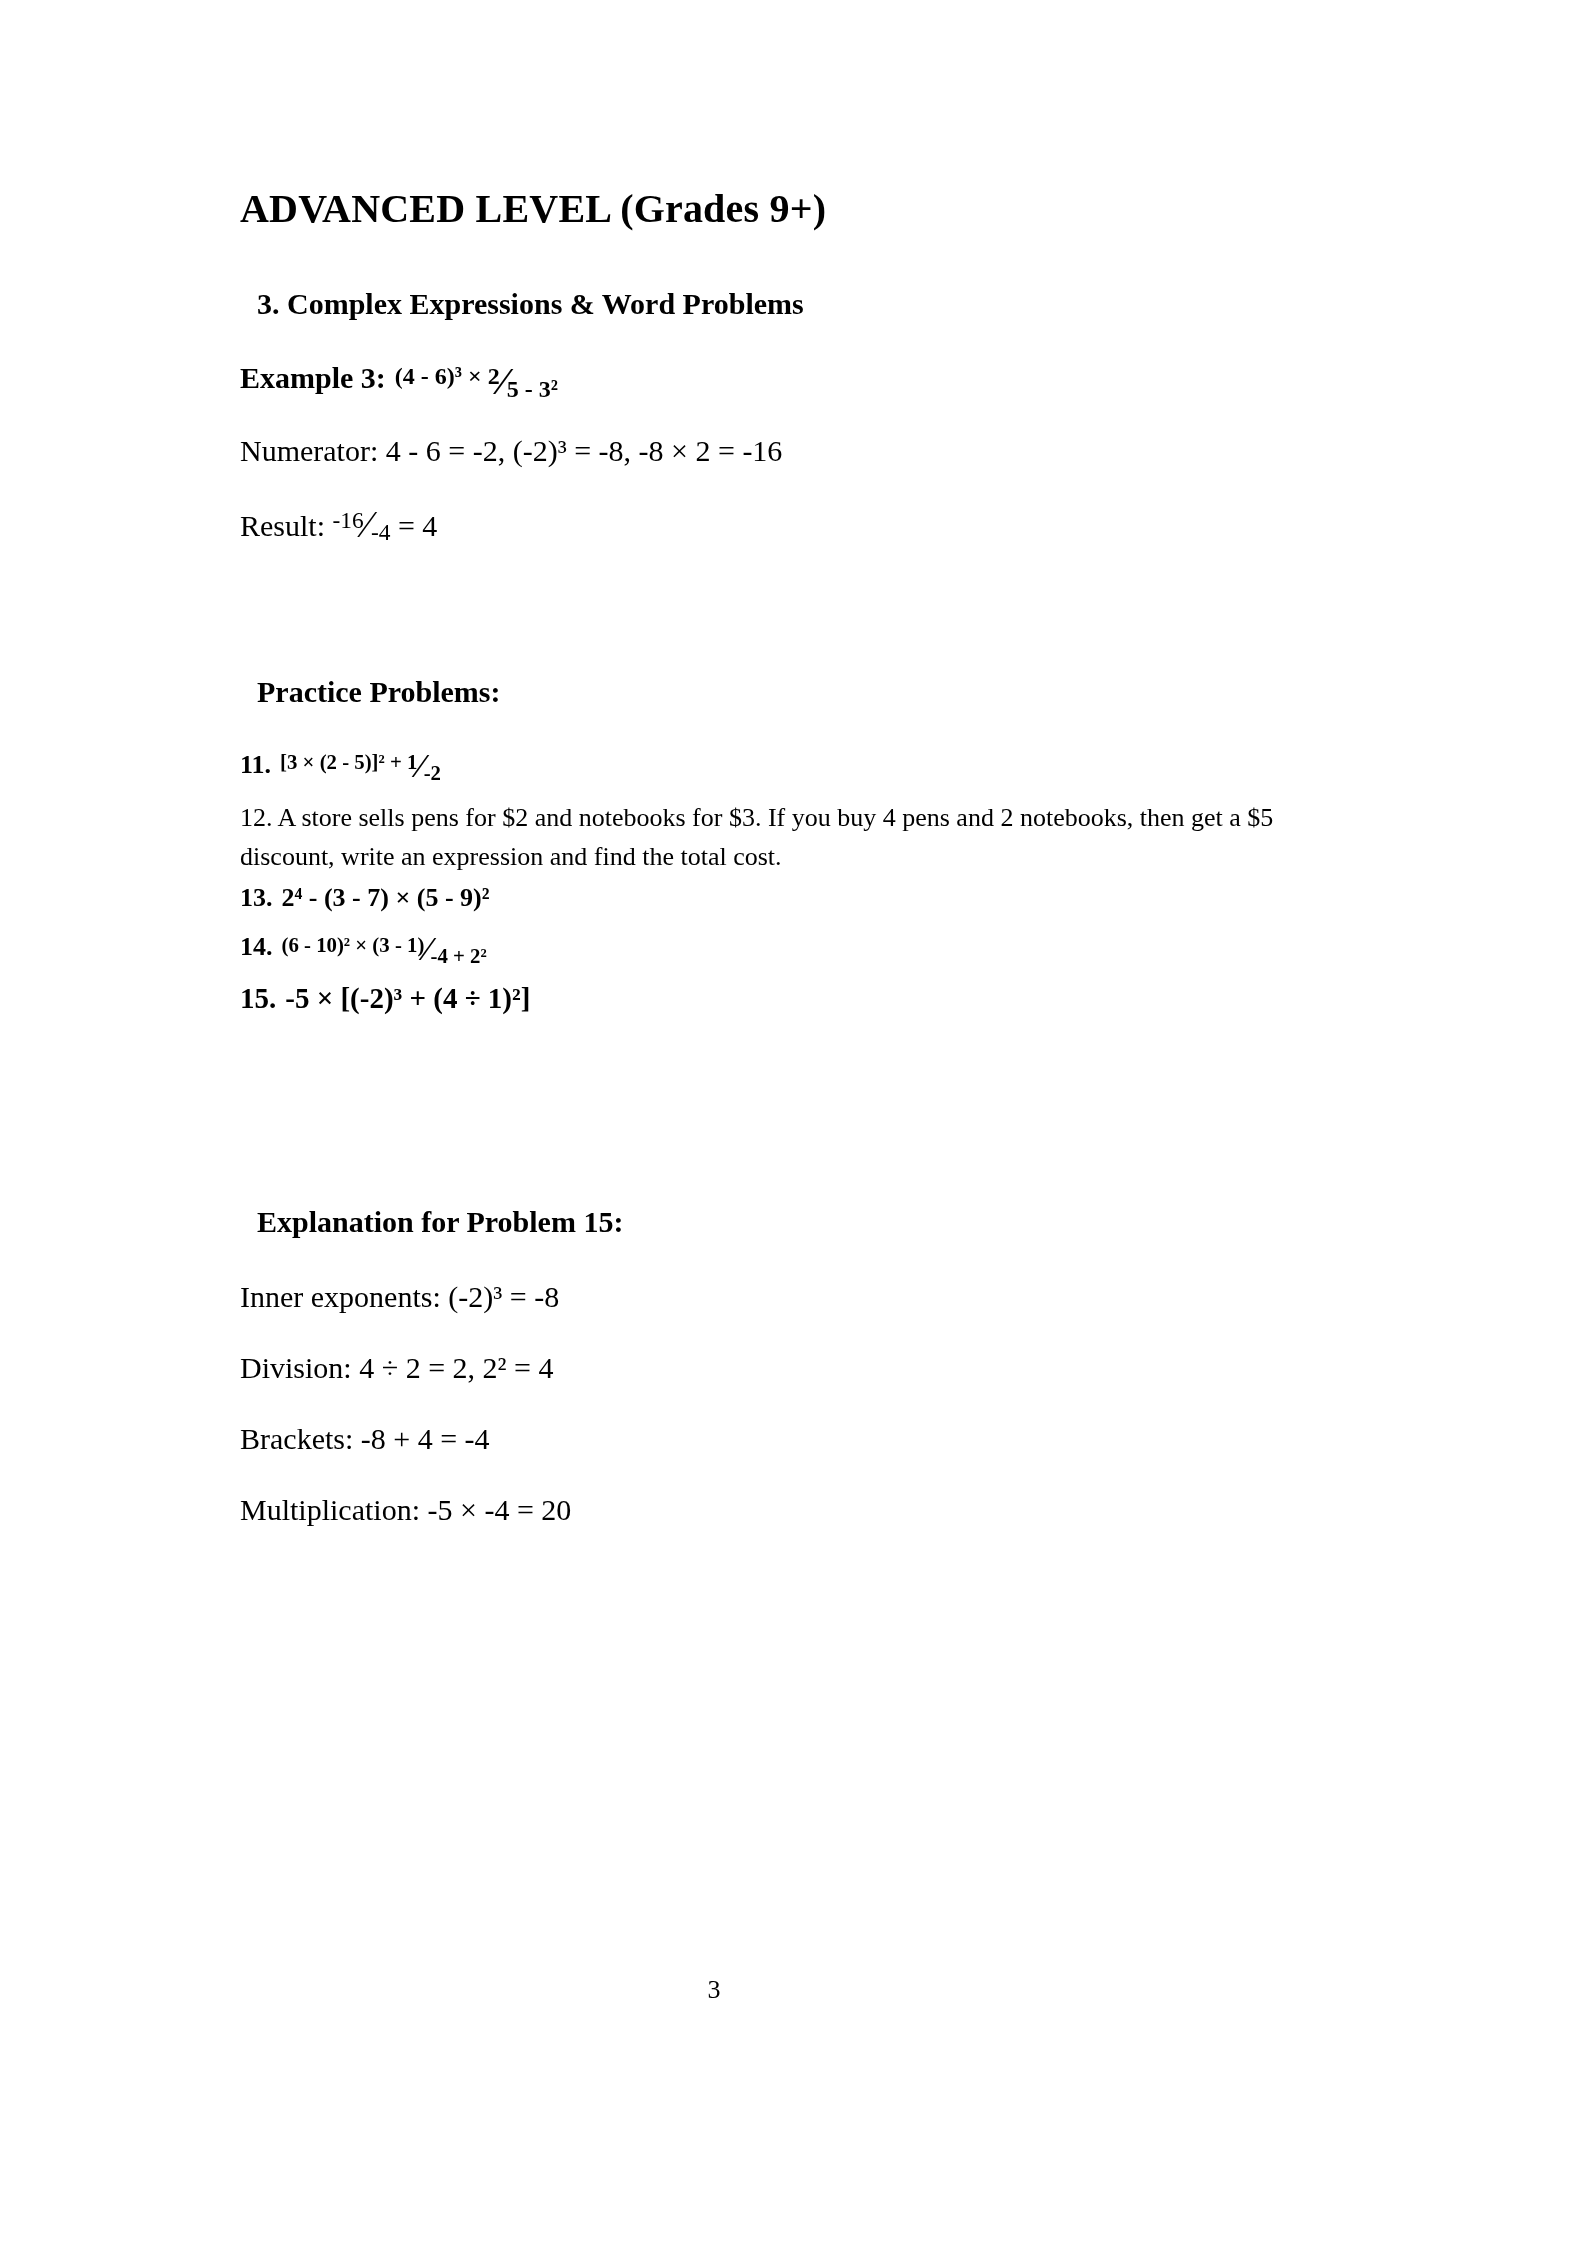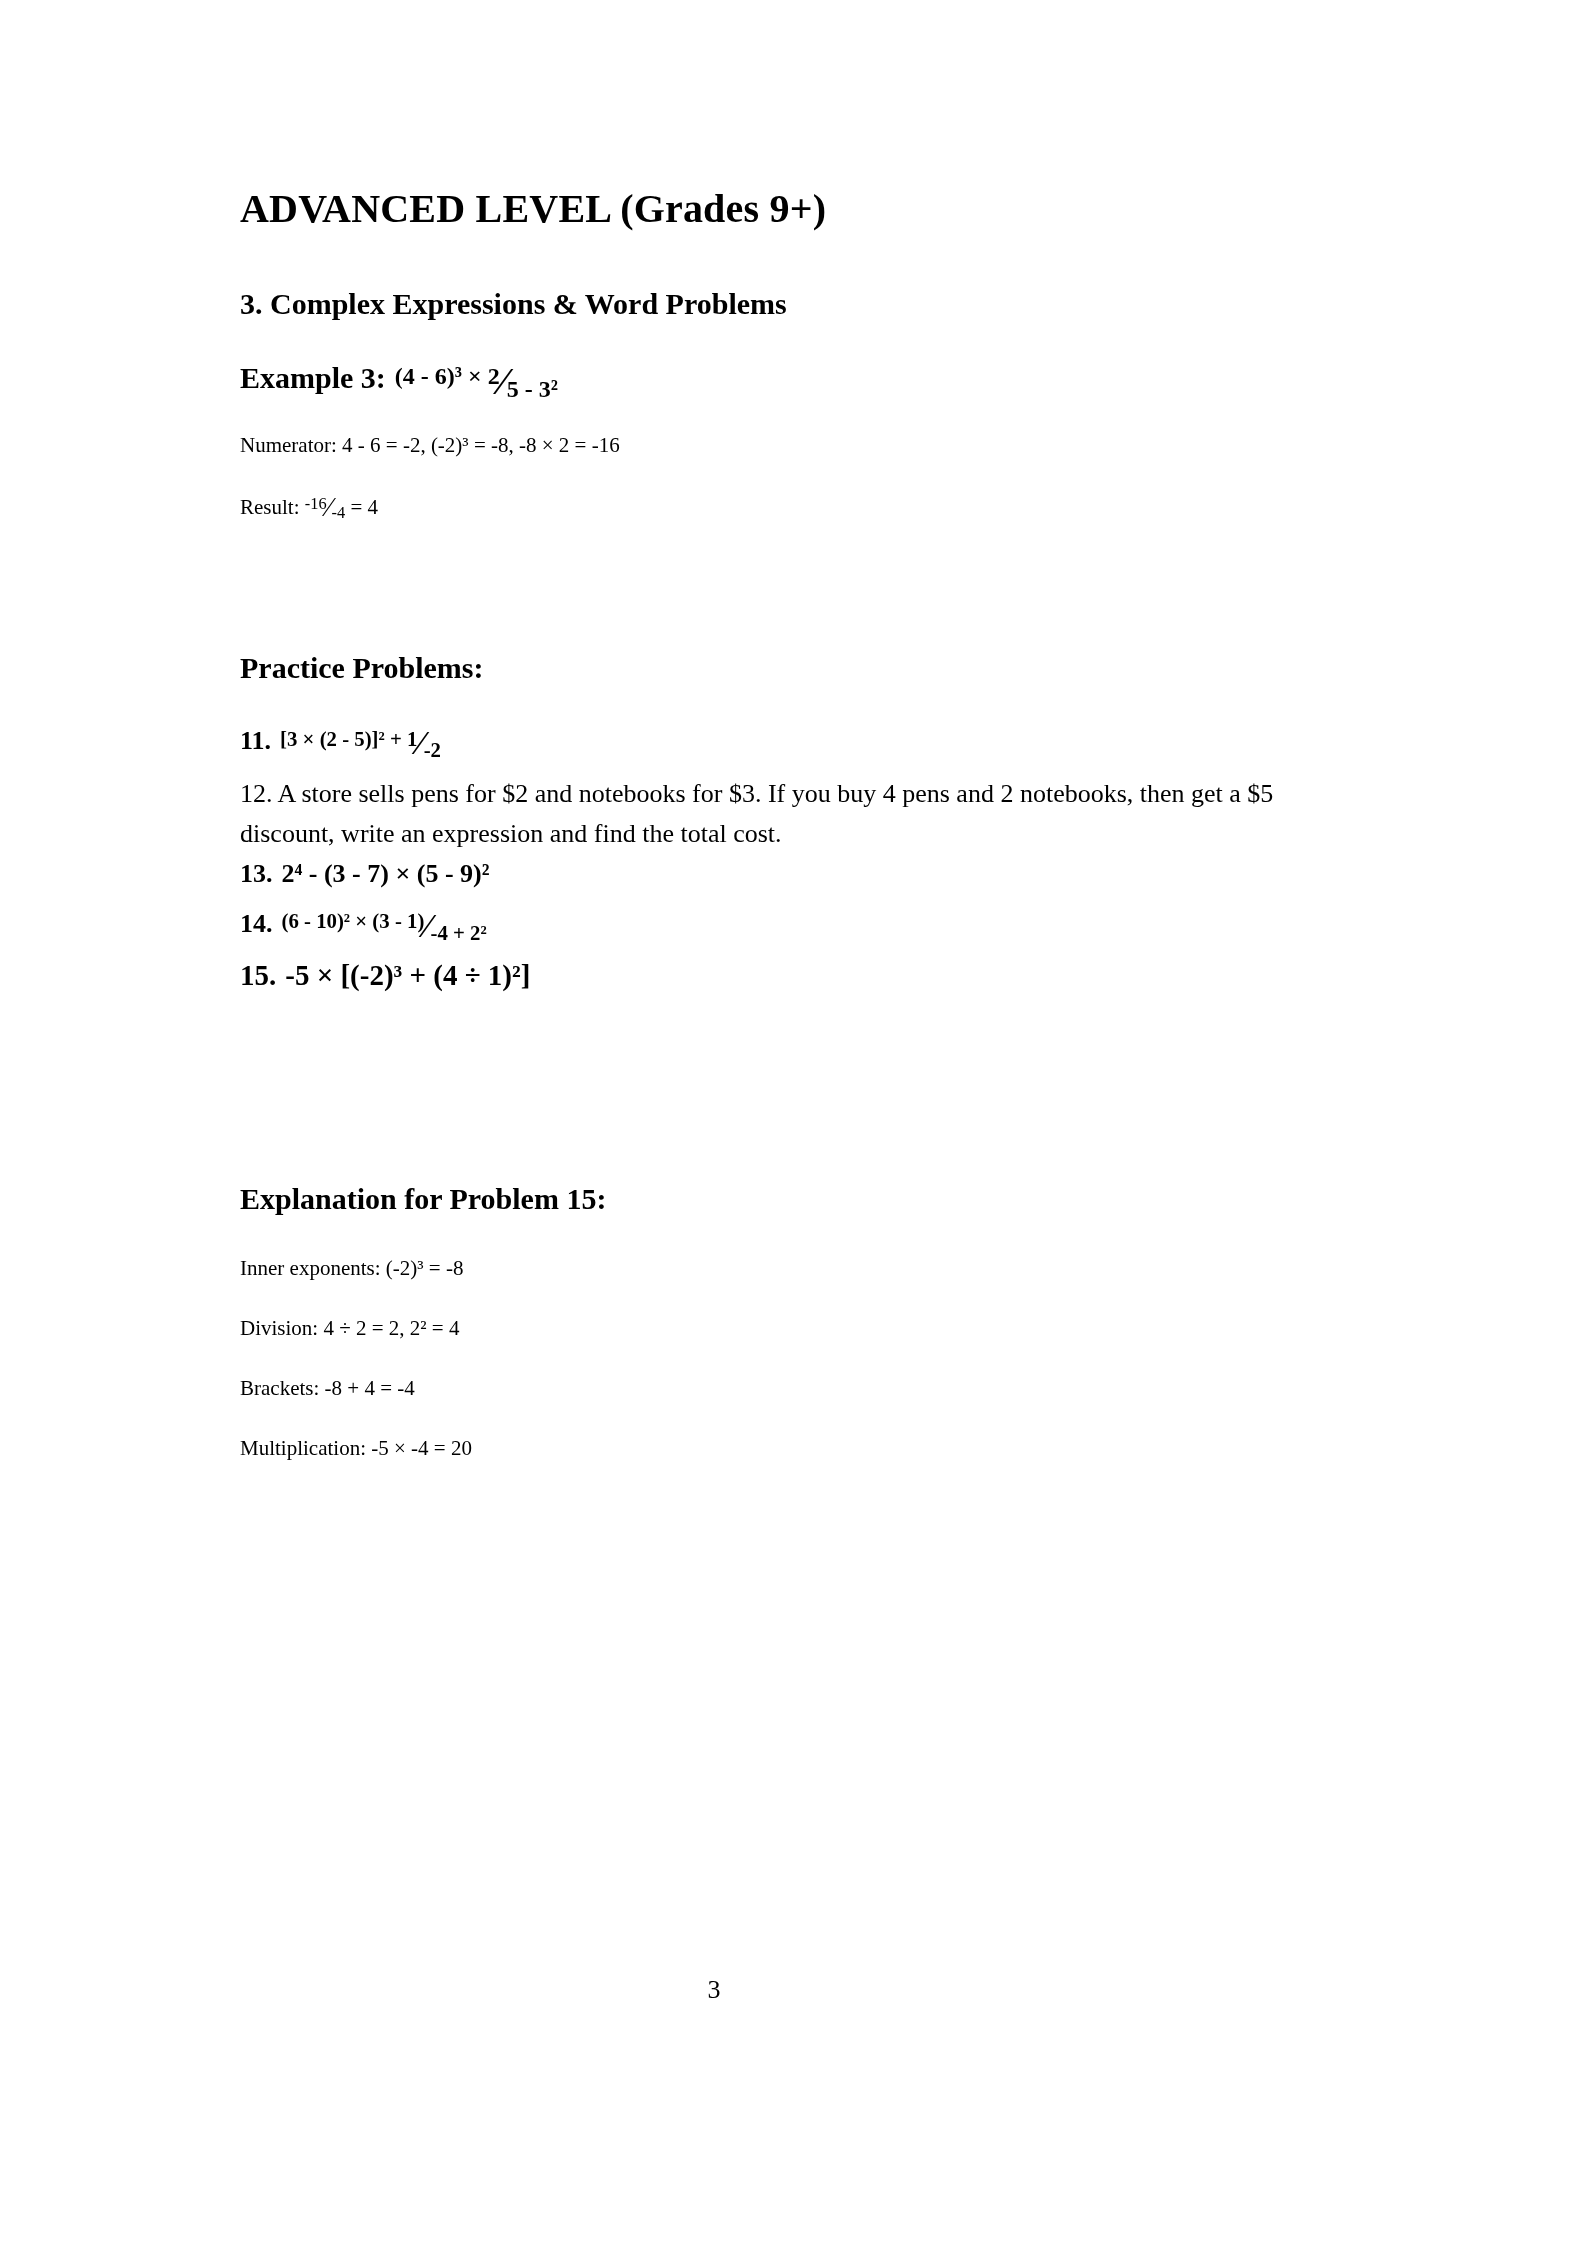--- a/index.html
+++ b/index.html
@@ -28,36 +28,36 @@
     font-weight: bold;
     letter-spacing: 0.2px;
     line-height: 1.15;
     margin: 0 0 54px 0;
   }
 
   .section-heading {
     font-size: 30px;
     font-weight: bold;
     line-height: 1.2;
-    margin: 0 0 38px 0;
+    margin: 0 0 38px 17px;
   }
 
   .sub-heading {
     font-size: 30px;
     font-weight: bold;
     line-height: 1.2;
     margin: 0 0 34px 0;
     display: flex;
     align-items: flex-start;
     flex-wrap: wrap;
   }
   .sub-heading .hd-label { margin-right: 9px; }
 
   .body-line {
-    font-size: 21px;
+    font-size: 30px;
     line-height: 1.24;
     margin: 0 0 34px 0;
   }
 
   .para {
     font-size: 26px;
     line-height: 1.52;
     margin: 0 0 4px 0;
     max-width: 1120px;
   }

